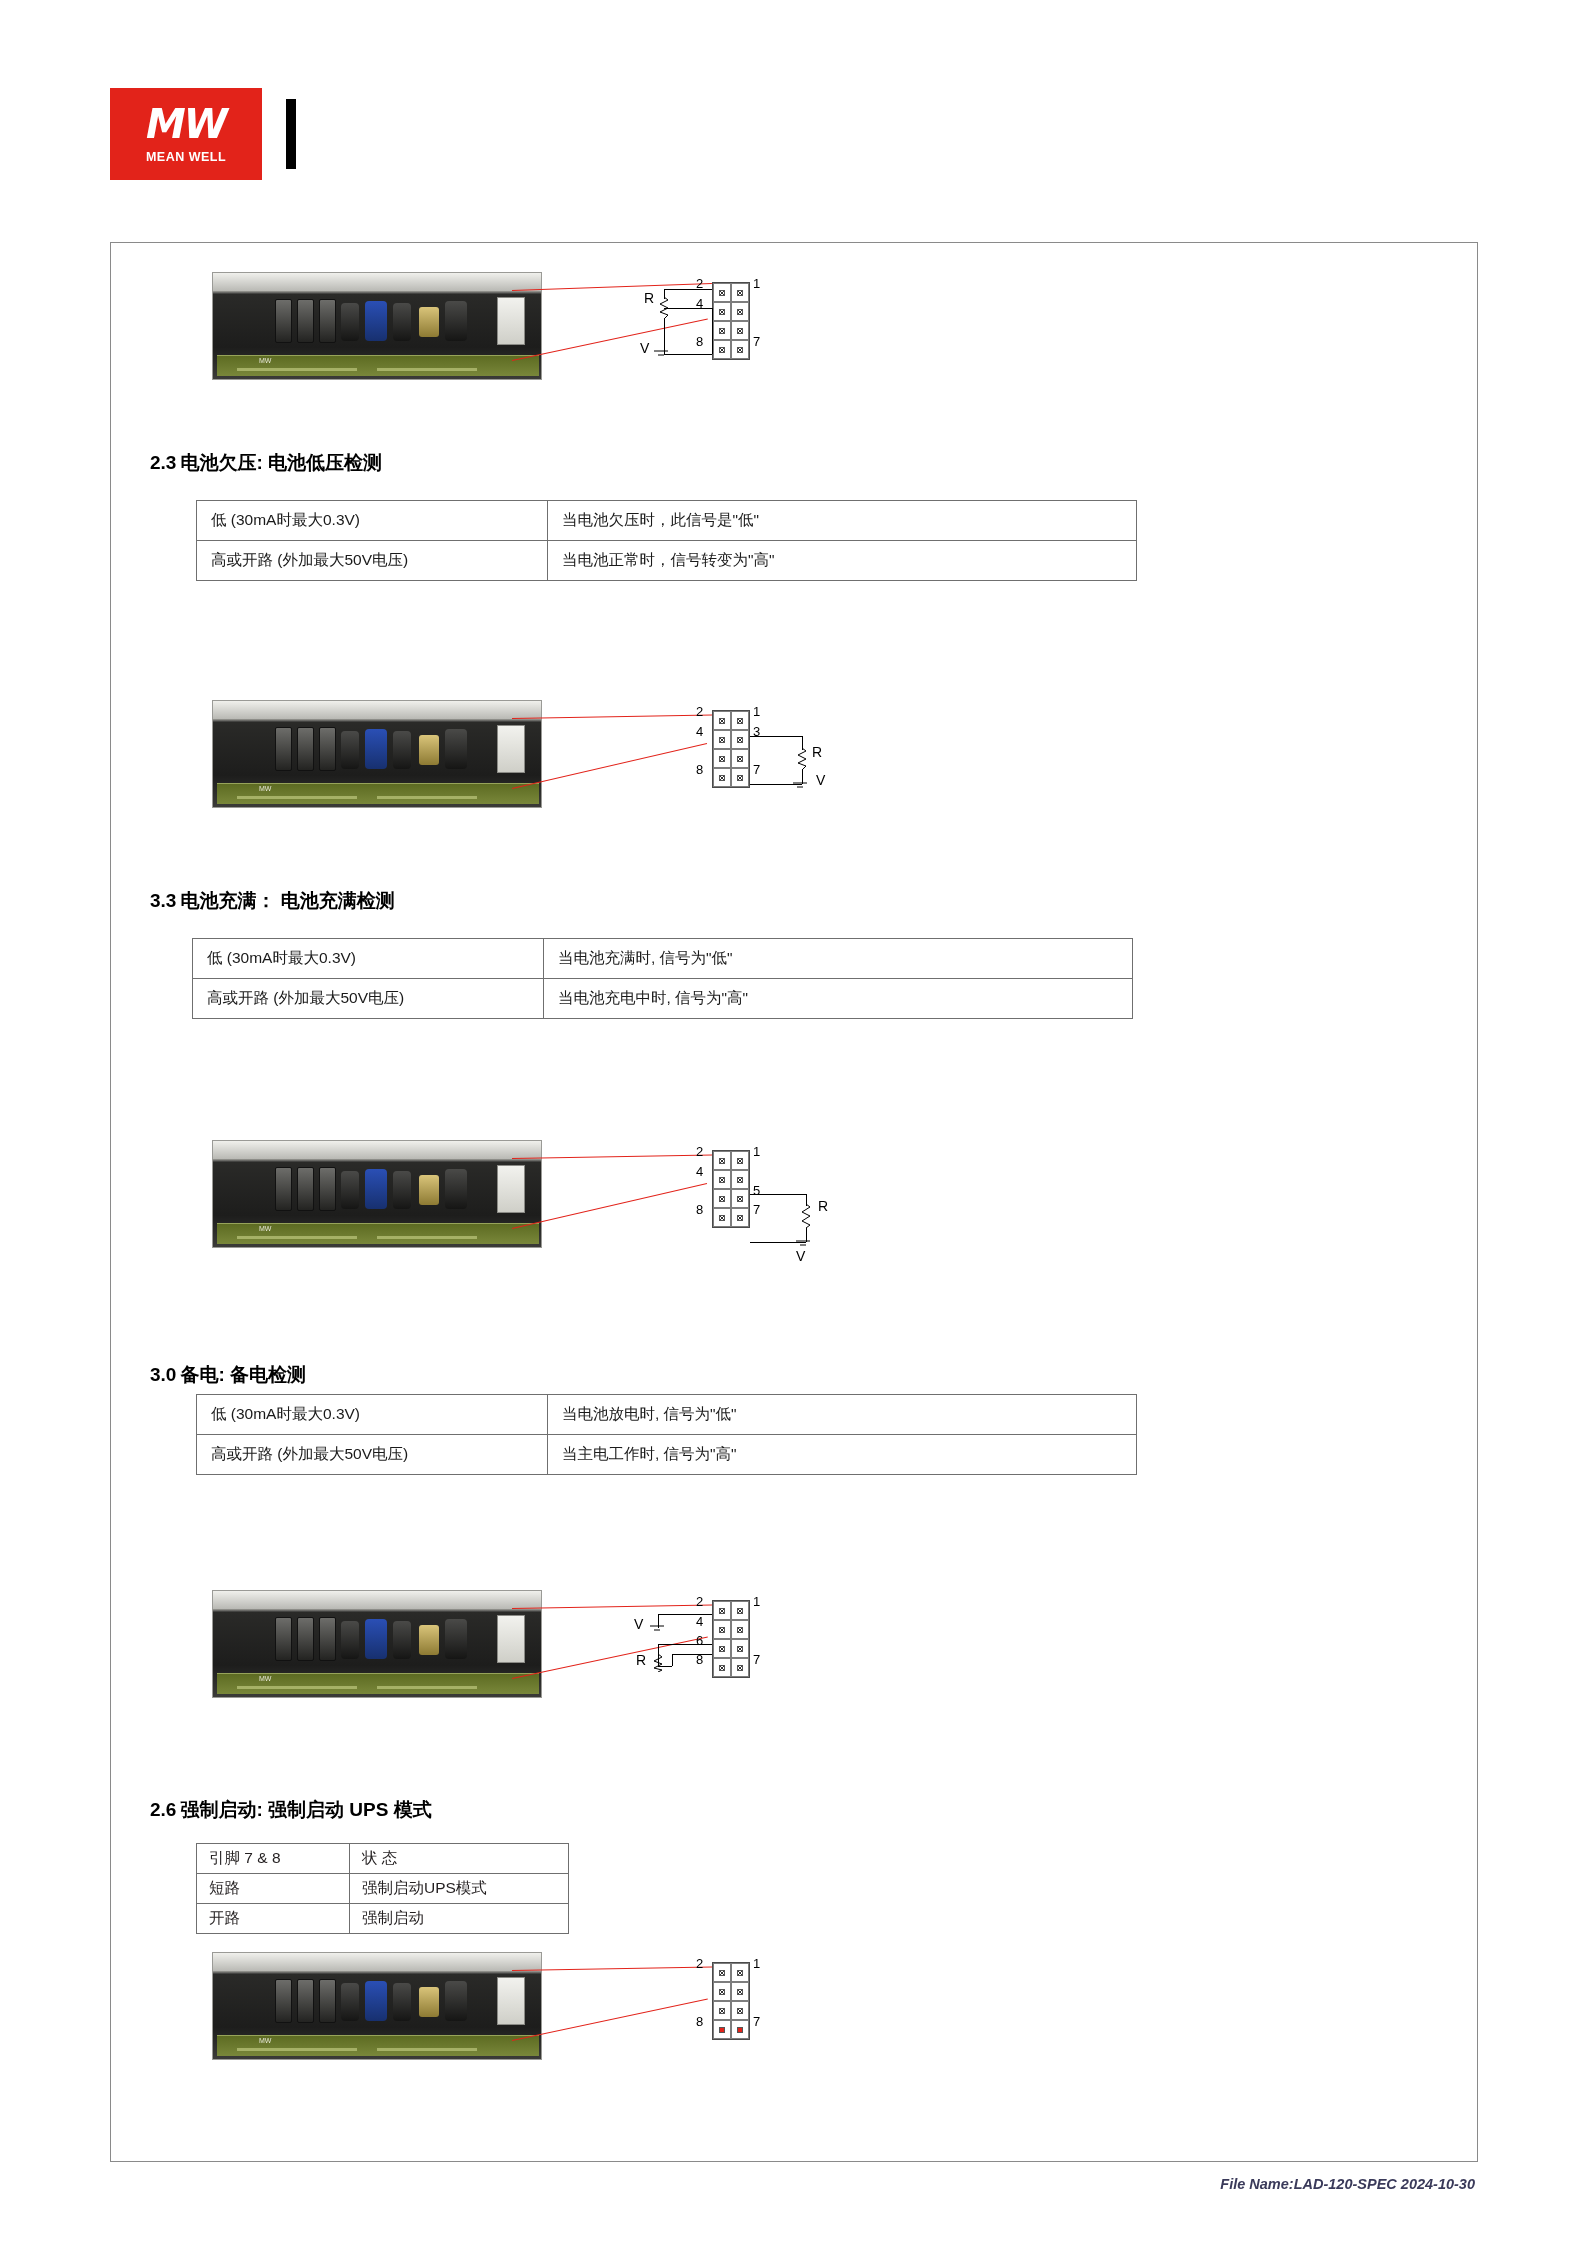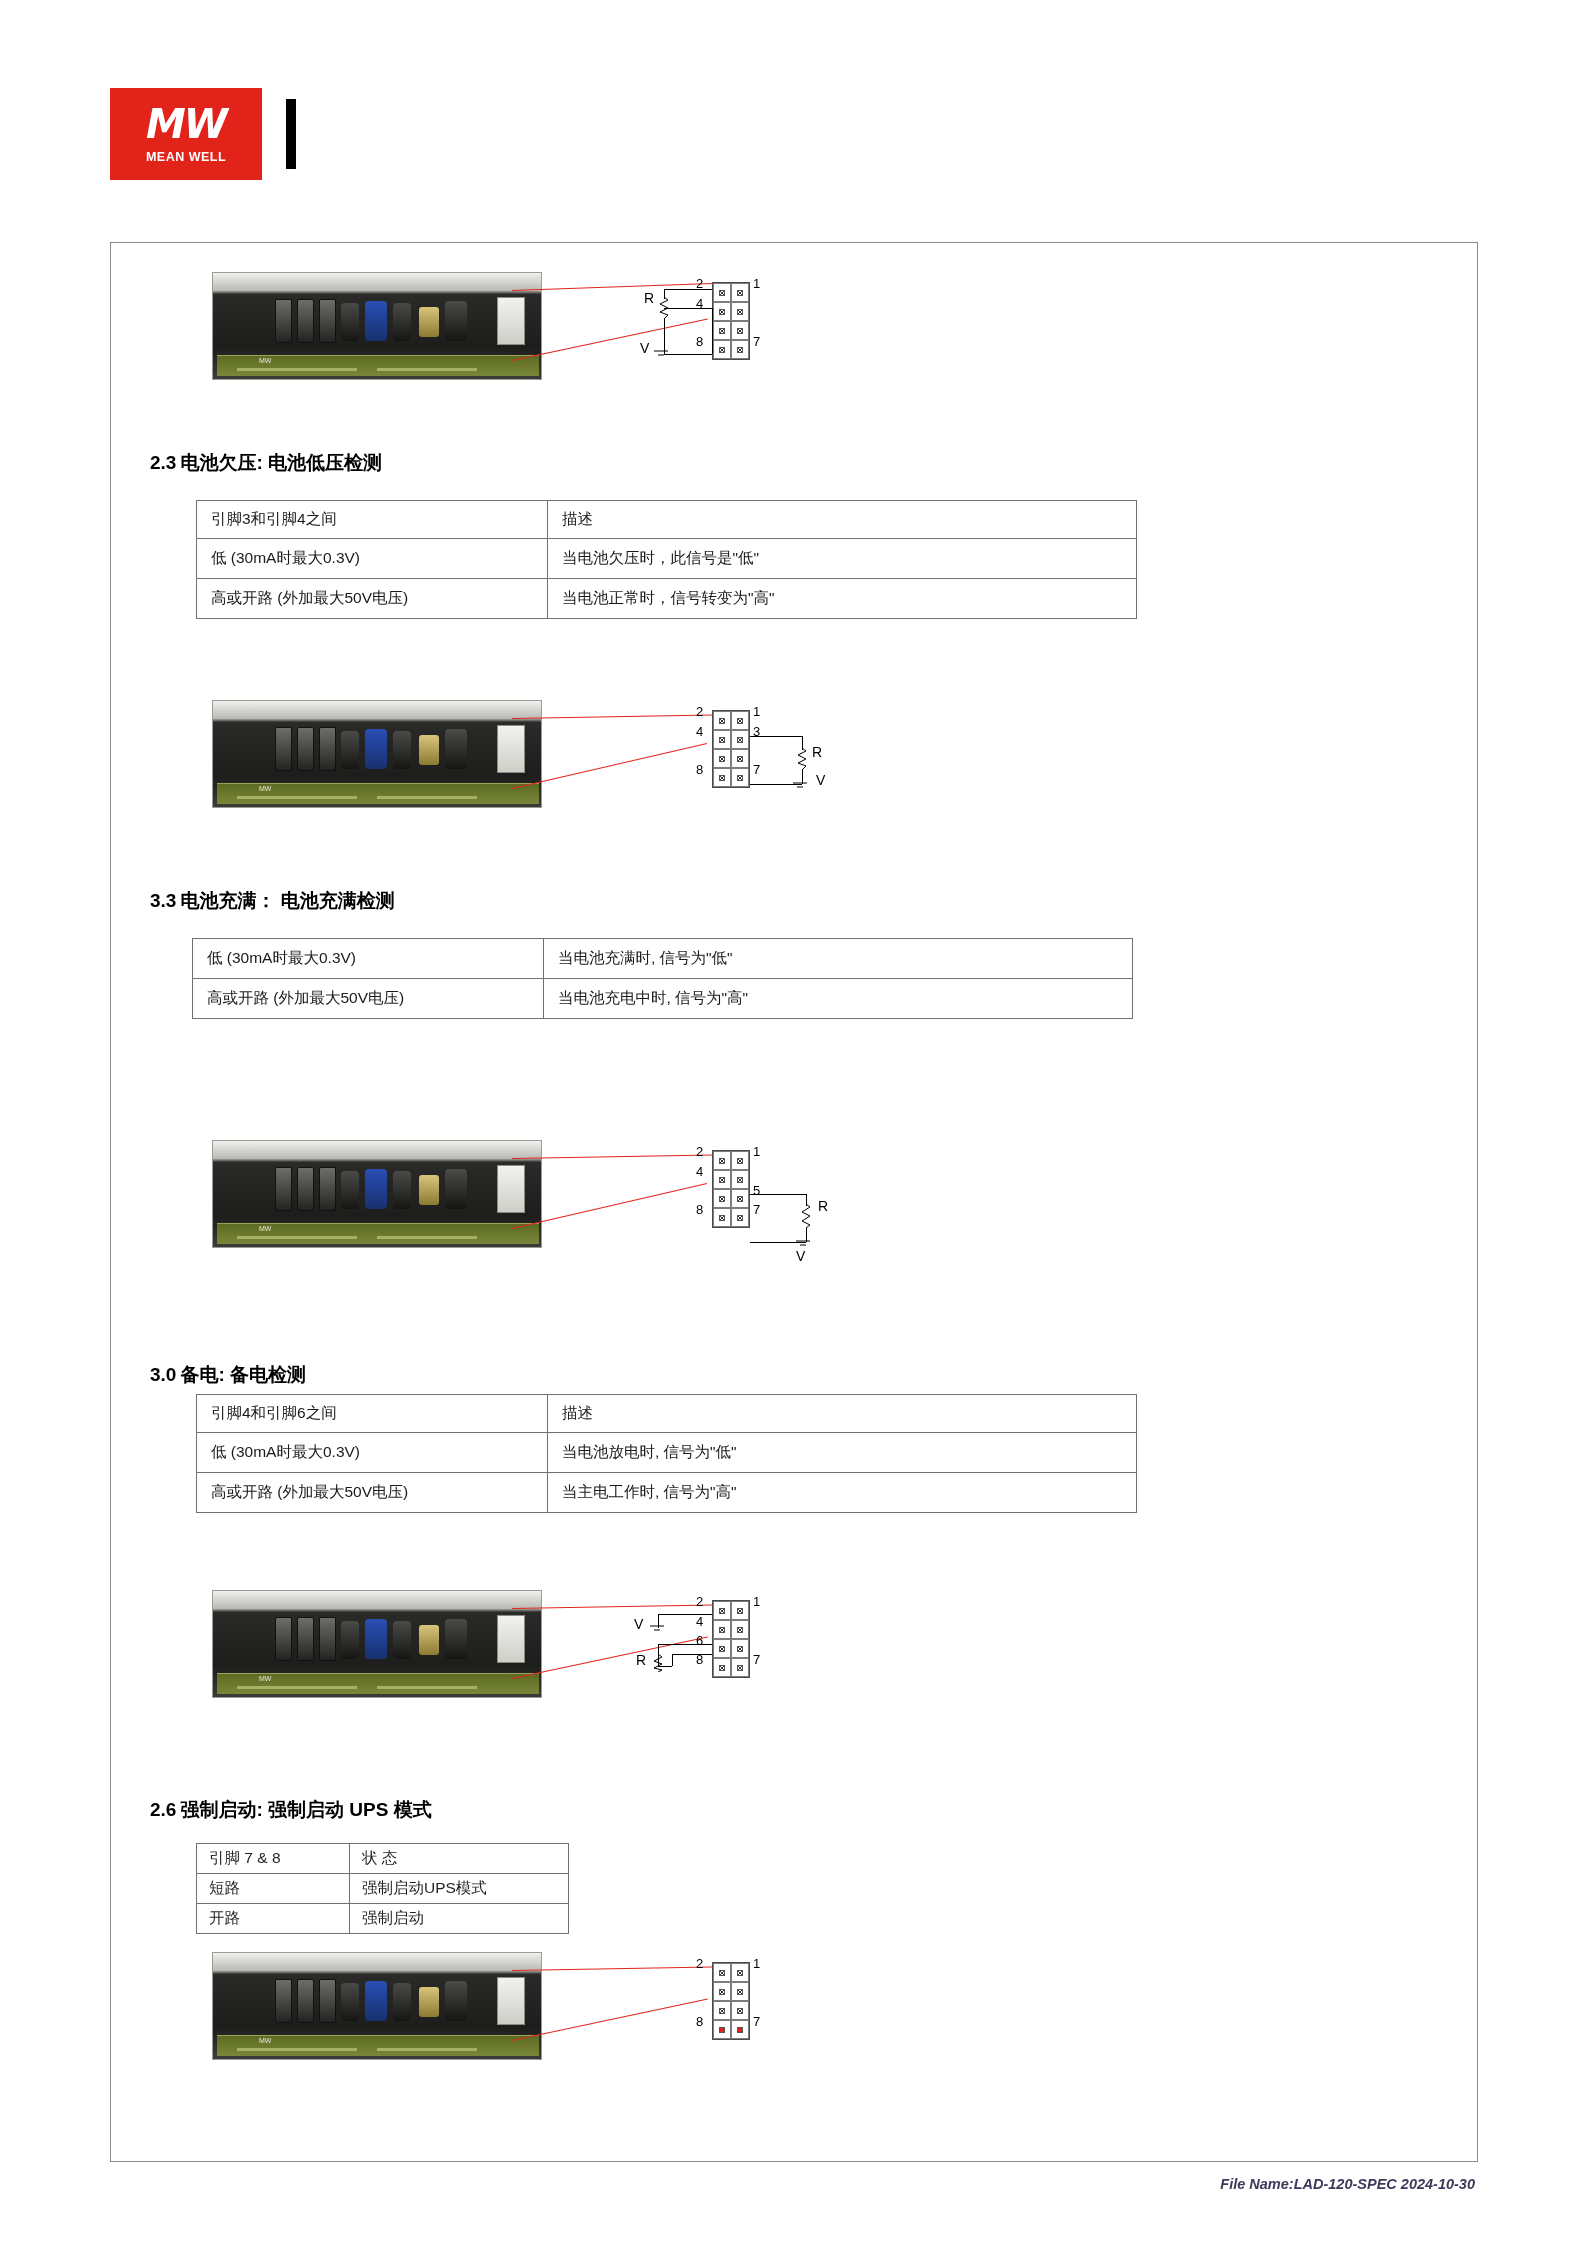--- a/index.html
+++ b/index.html
@@ -353,24 +353,20 @@
   </div>
   <div class="sym" style="left:428px; top:68px;">V</div>
 </div>
 
 <div class="sec-head" style="left:150px; top:450px;">
   <span class="num">2.3</span><span>电池欠压: 电池低压检测</span>
 </div>
 
 <table class="spec" style="left:196px; top:500px;">
   <tbody>
-      <tr class="hdr">
-    <td class="c1">引脚3和引脚4之间</td>
-    <td class="c2">描述</td>
-  </tr>
   <tr>
     <td class="c1">低 (30mA时最大0.3V)</td>
     <td class="c2">当电池欠压时，此信号是"低"</td>
   </tr>
   <tr>
     <td class="c1">高或开路 (外加最大50V电压)</td>
     <td class="c2">当电池正常时，信号转变为"高"</td>
   </tr>
 </tbody>
   </table>
@@ -511,24 +507,20 @@
   </div>
   <div class="sym" style="left:584px; top:108px;">V</div>
 </div>
 
 <div class="sec-head" style="left:150px; top:1362px;">
   <span class="num">3.0</span><span>备电: 备电检测</span>
 </div>
 
 <table class="spec" style="left:196px; top:1394px;">
   <tbody>
-      <tr class="hdr">
-    <td class="c1">引脚4和引脚6之间</td>
-    <td class="c2">描述</td>
-  </tr>
   <tr>
     <td class="c1">低 (30mA时最大0.3V)</td>
     <td class="c2">当电池放电时, 信号为"低"</td>
   </tr>
   <tr>
     <td class="c1">高或开路 (外加最大50V电压)</td>
     <td class="c2">当主电工作时, 信号为"高"</td>
   </tr>
 </tbody>
   </table>

